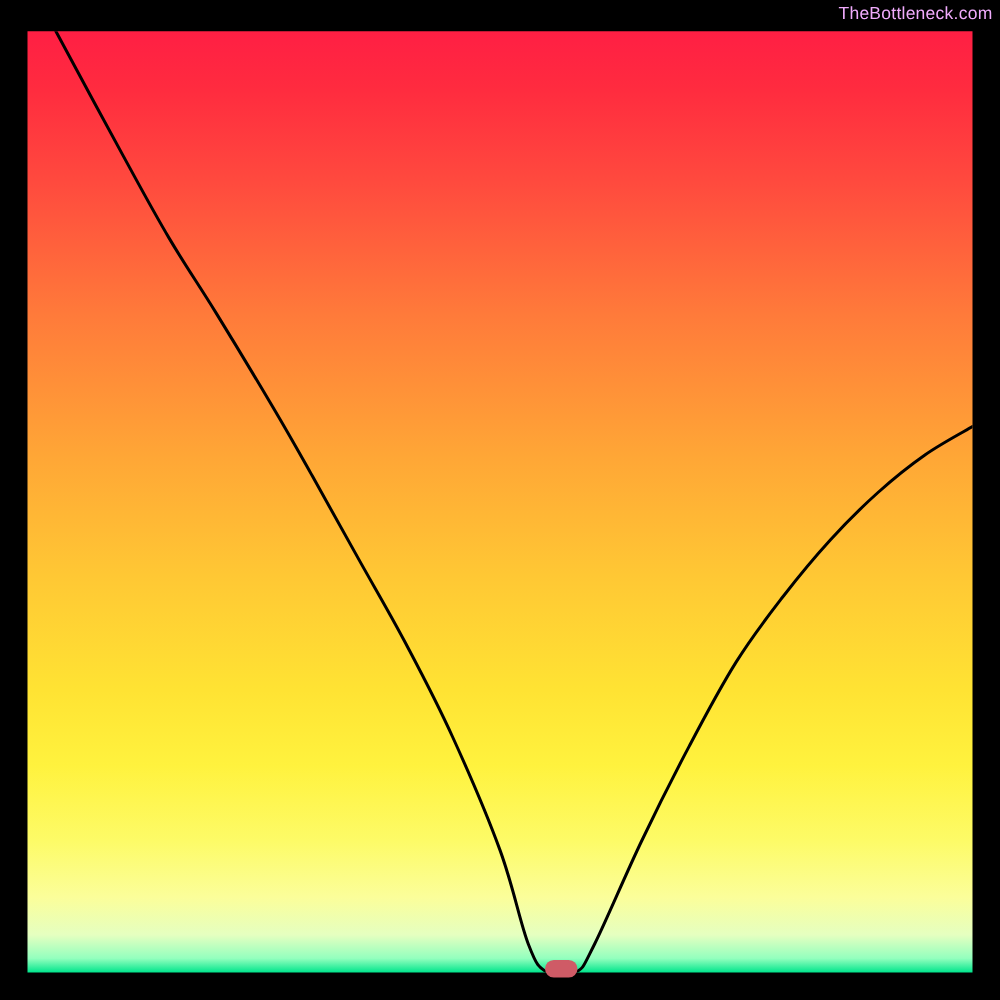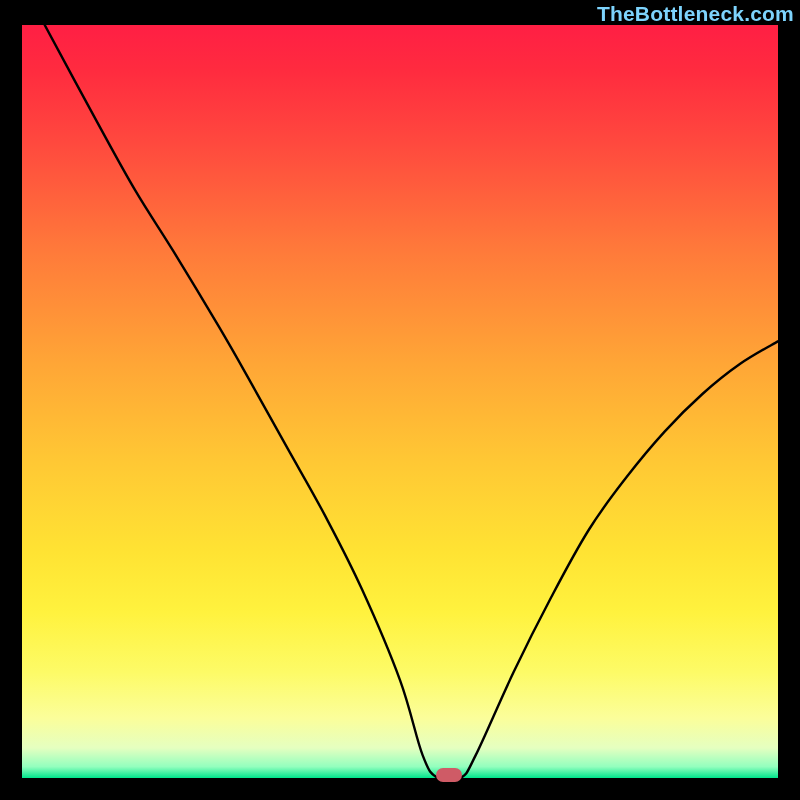--- a/index.html
+++ b/index.html
@@ -38,23 +38,23 @@
       #e5ffc0 96%,
       #93ffbe 98.5%,
       #00e58c 100%
     );
   }
   .watermark {
     position: absolute;
     top: 2px;
     right: 6px;
     font-family: Arial, Helvetica, sans-serif;
-    font-size: 21px;
-    font-weight: 700;
-    color: #7dd3fc;
+    font-size: 14px;
+    font-weight: 400;
+    color: #f0abfc;
     letter-spacing: 0.2px;
   }
   svg.curve {
     position: absolute;
     left: 0;
     top: 0;
     width: 756px;
     height: 753px;
   }
   .marker {

